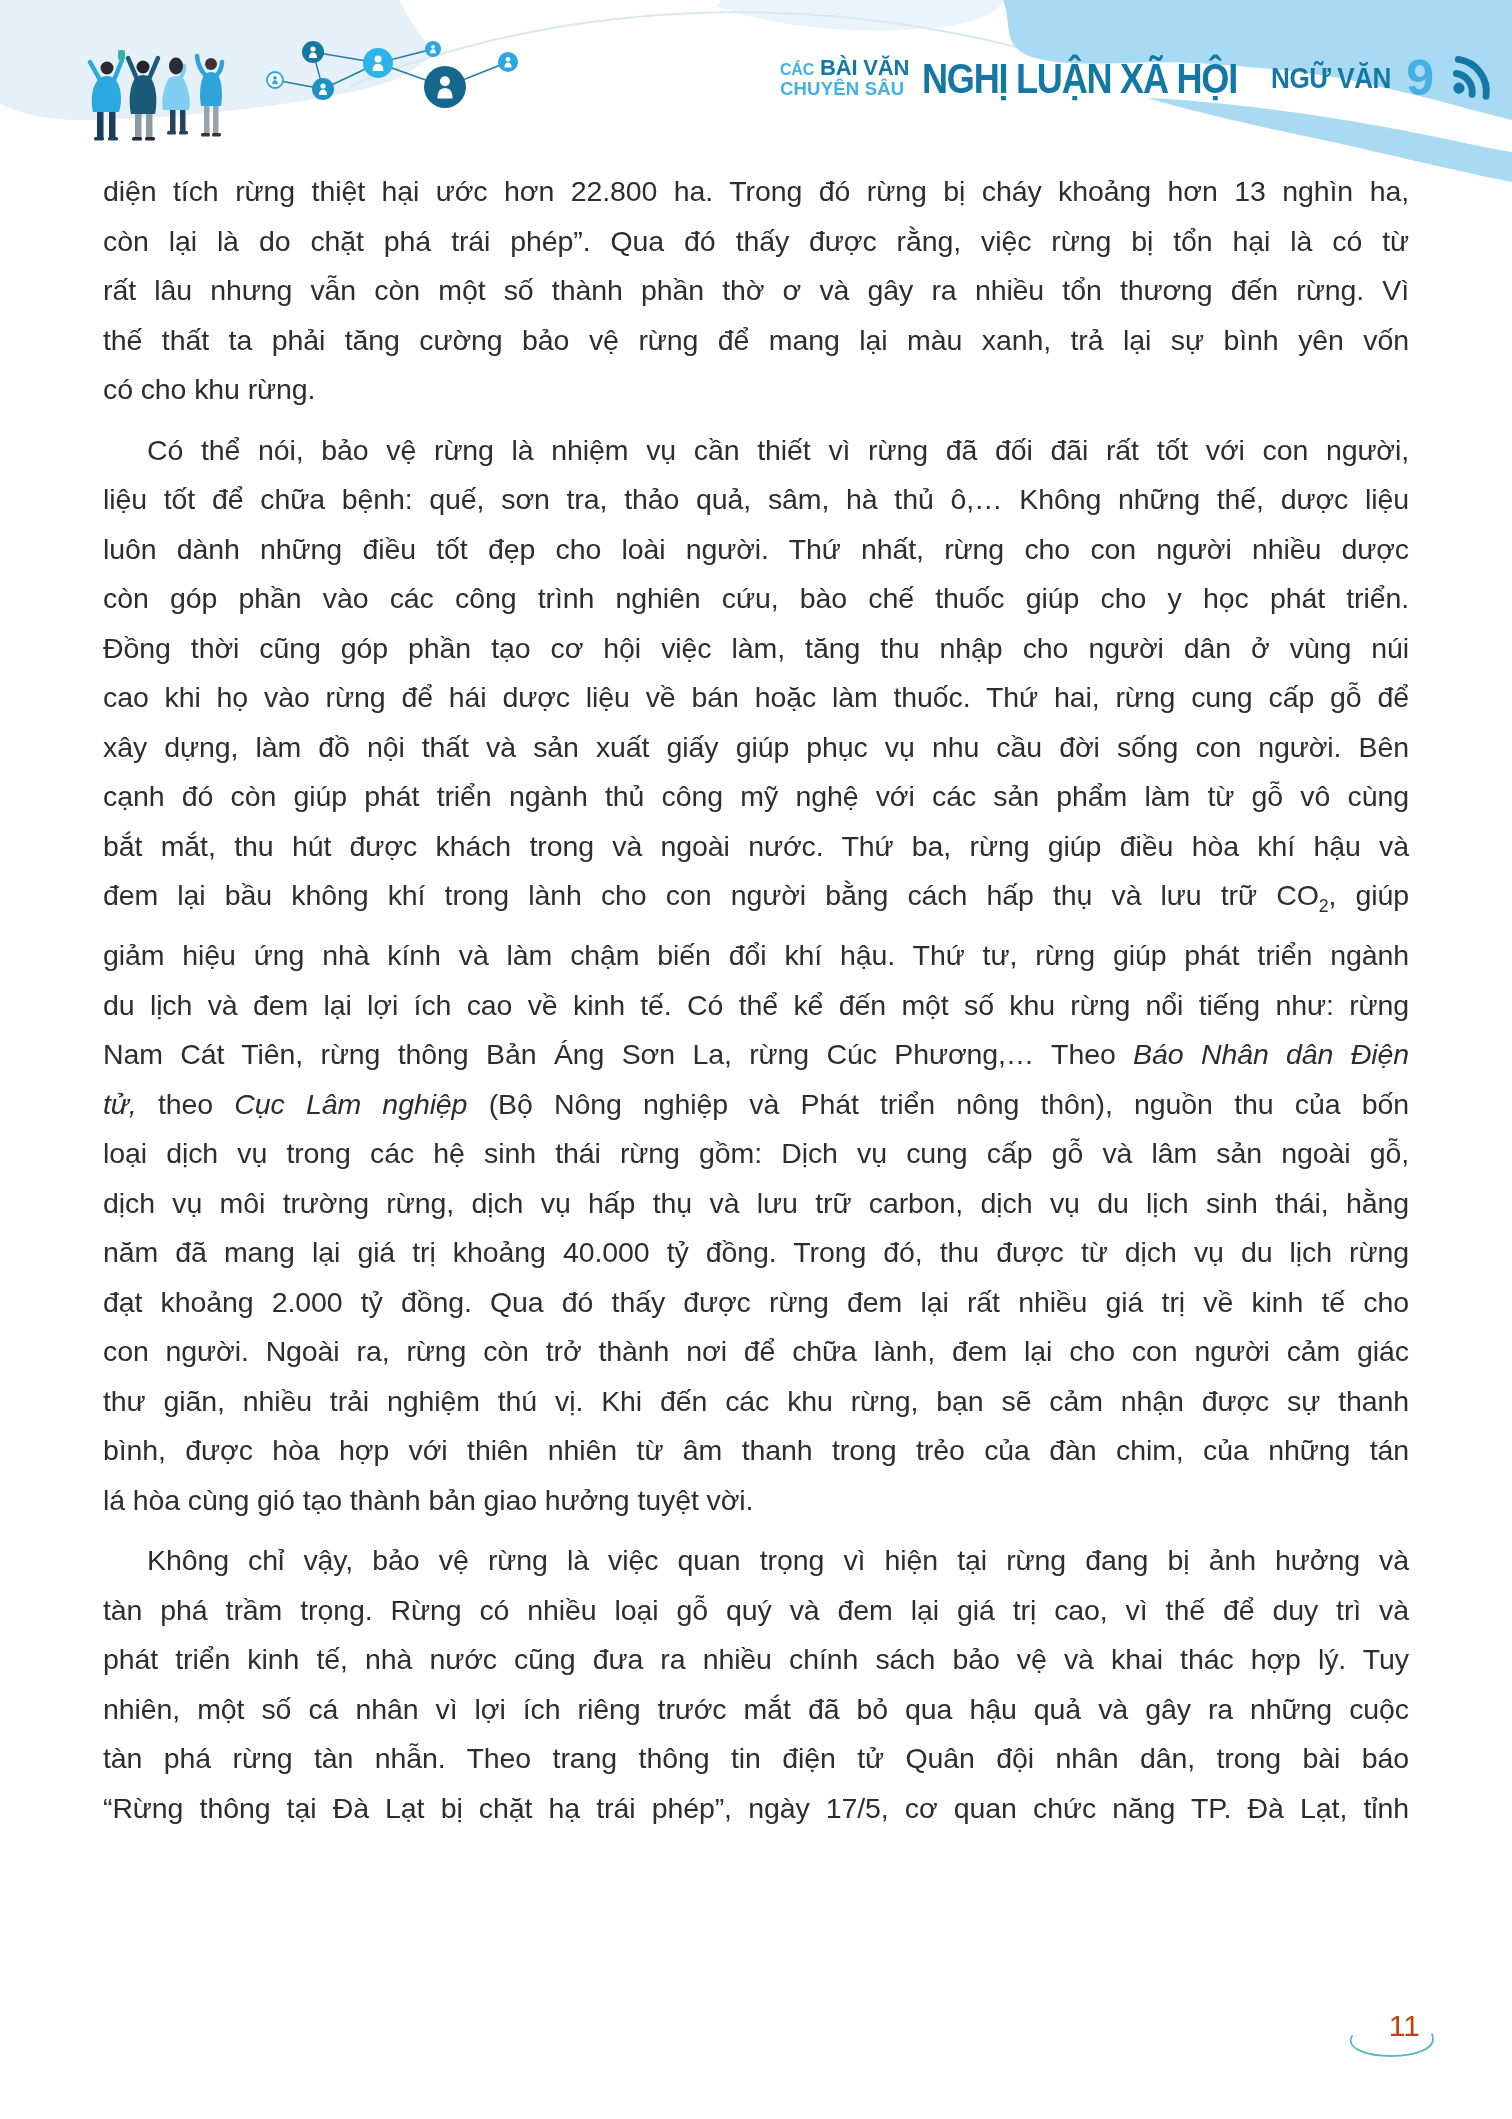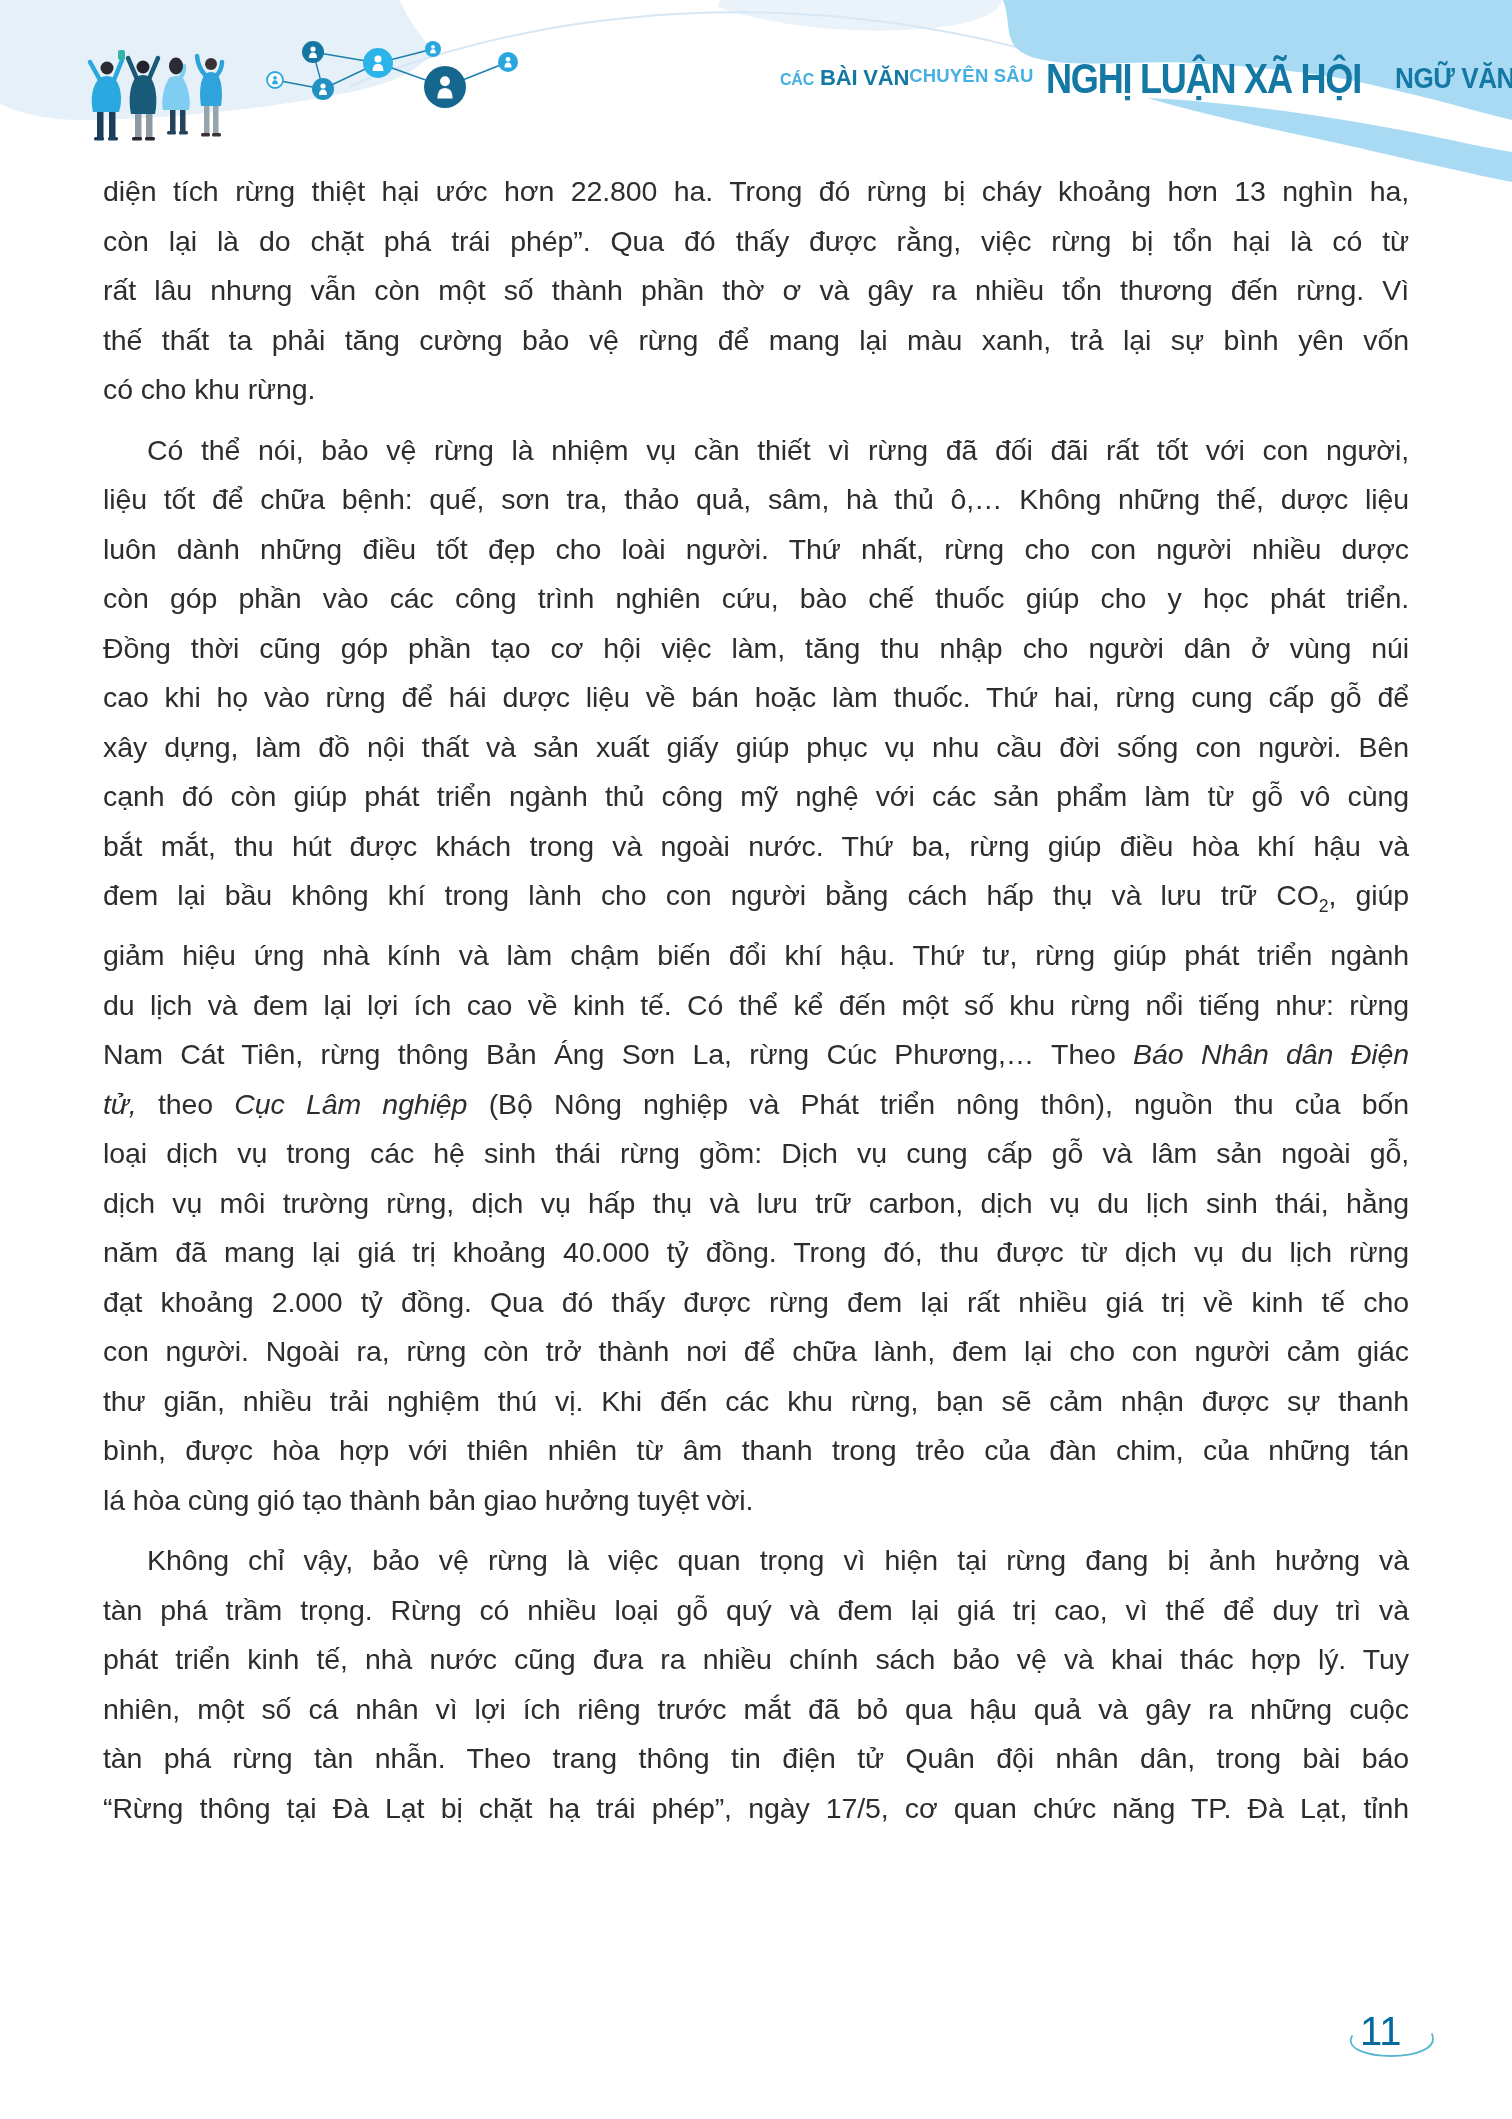--- a/index.html
+++ b/index.html
@@ -11,21 +11,21 @@
     overflow:hidden;
     font-family:"Liberation Sans","DejaVu Sans",sans-serif;
   }
   
   .header{position:absolute;left:0;top:0;width:1512px;height:215px;}
   .header svg.decor{position:absolute;left:0;top:0;}
   .brand{
     position:absolute;left:780px;top:44px;height:68px;
     display:flex;align-items:center;gap:13px;white-space:nowrap;
   }
-  .brand .stack{display:flex;flex-direction:row;line-height:1.02;}
+  .brand .stack{display:flex;flex-direction:column;line-height:1.02;}
   .brand .stack .l1{display:flex;align-items:baseline;gap:6px;}
   .tx-light{color:var(--lt);}
   .tx-dark{color:var(--dk);}
   .series-prefix{font-size:16px;font-weight:800;letter-spacing:-0.2px;}
   .series-name{font-size:22px;font-weight:800;letter-spacing:-0.2px;}
   .series-sub{font-size:18.5px;font-weight:800;letter-spacing:0.2px;}
   .brand-title{width:336px;overflow:visible;}
   .brand-title span{
     display:inline-block;font-size:43px;font-weight:800;letter-spacing:-1.5px;
     transform:scaleX(.84);transform-origin:left center;
@@ -45,22 +45,22 @@
   .para{margin:0 0 11px 0;}
   .para:last-child{margin-bottom:0;}
   .line{text-align:justify;text-align-last:justify;}
   .line.no-just{text-align-last:left;}
   .line.indent{padding-left:44px;}
   .line .it{font-style:italic;}
   .line .sub{font-size:0.62em;vertical-align:sub;}
   
   .footer{position:absolute;left:0;top:1995px;width:1512px;height:90px;}
   .page-number{
-    position:absolute;left:1360px;top:14px;width:60px;text-align:left;
-    font-size:40px;font-weight:500;color:#0369a1;
+    position:absolute;left:1360px;top:14px;width:60px;text-align:right;
+    font-size:30px;font-weight:500;color:#c2410c;
   }
   .page-number-arc{position:absolute;left:1336px;top:30px;}
 </style>
 </head>
 <body>
 
 <div class="page" style="--dk:#1478a5;--lt:#45b1e2;">
 
   <div class="header">
     <svg class="decor" width="1512" height="215" viewBox="0 0 1512 215">

